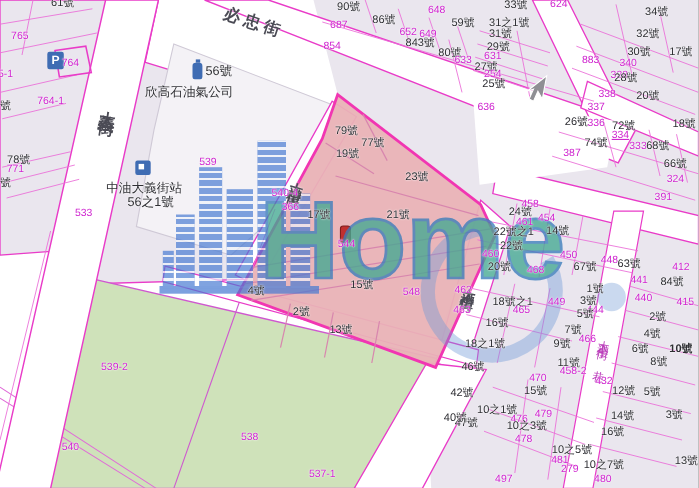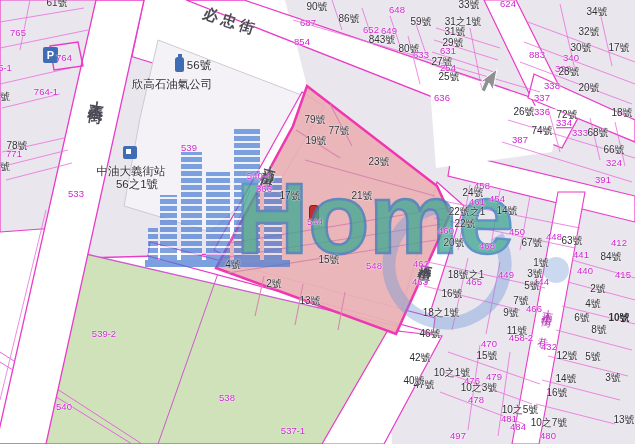--- a/index.html
+++ b/index.html
@@ -286,21 +286,21 @@
       <span class="lbl m" style="left: 549px; top: 347px;">432</span>
       <span class="lbl k" style="left: 487px; top: 356px;">15號</span>
       <span class="lbl k" style="left: 452px; top: 373px;">10之1號</span>
       <span class="lbl m" style="left: 472px; top: 381px;">476</span>
       <span class="lbl k" style="left: 479px; top: 388px;">10之3號</span>
       <span class="lbl m" style="left: 476px; top: 400px;">478</span>
       <span class="lbl m" style="left: 494px; top: 377px; text-align: center;">479</span>
       <span class="lbl k" style="left: 520px; top: 410px;">10之5號</span>
       <span class="lbl m" style="left: 509px; top: 419px;">481</span>
       <span class="lbl k" style="left: 549px; top: 423px;">10之7號</span>
-      <span class="lbl m" style="left: 518px; top: 427px;">484</span>
+      <span class="lbl m" style="left: 518px; top: 427px;">279</span>
       <span class="lbl m" style="left: 548px; top: 436px;">480</span>
       <span class="lbl m" style="left: 458px; top: 436px;">497</span>
       <span class="lbl m" style="left: 104px; top: 334px;">539-2</span>
       <span class="lbl m" style="left: 64px; top: 407px;">540</span>
       <span class="lbl m" style="left: 227px; top: 398px;">538</span>
       <span class="lbl m" style="left: 293px; top: 431px;">537-1</span>
       <span class="lbl m" style="left: 489px; top: 344px;">470</span>
     </div>
 
   <svg width="635" height="444" style="position:absolute;left:0;top:0;pointer-events:none;">

